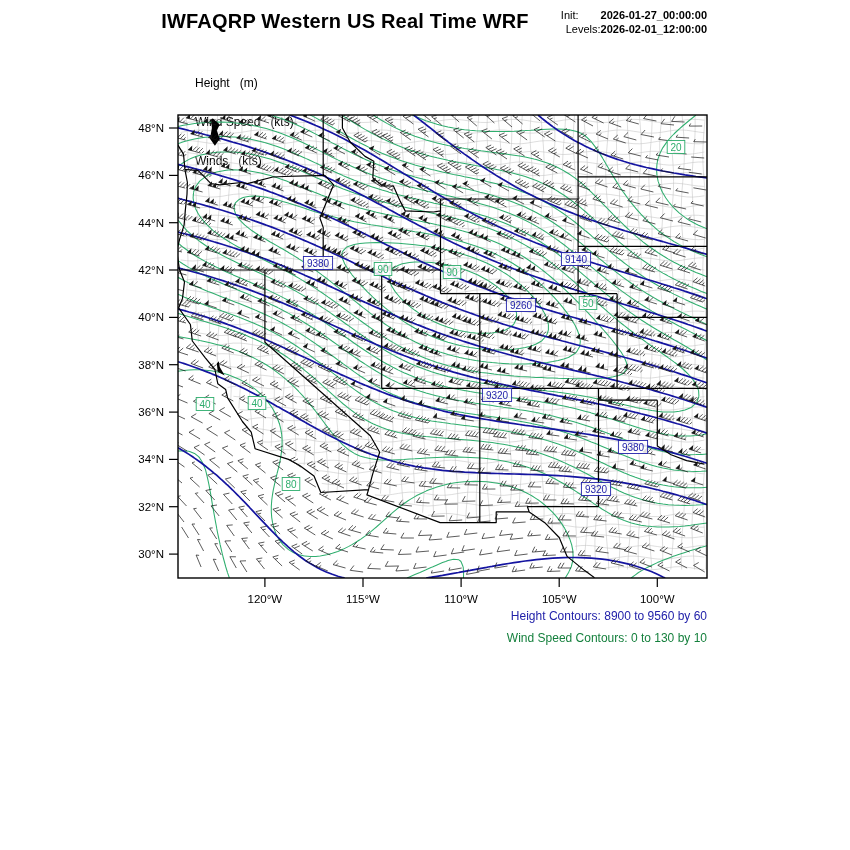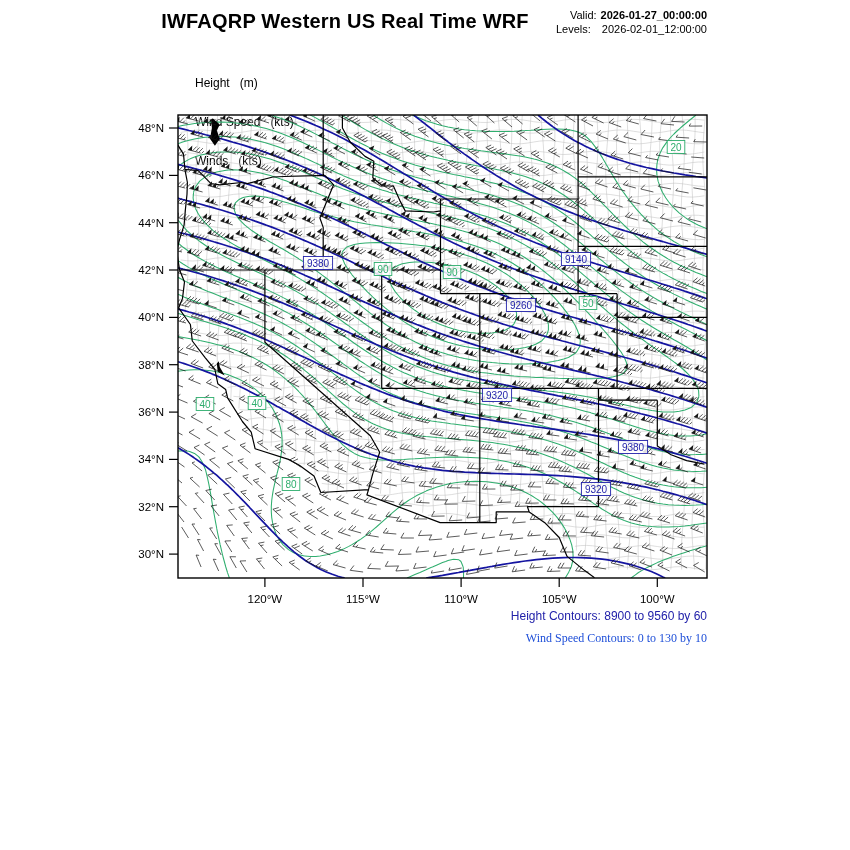--- a/index.html
+++ b/index.html
@@ -1,36 +1,36 @@
 <!DOCTYPE html>
 <html><head>
 <meta charset="utf-8">
 <style>
   html,body{margin:0;padding:0;background:#ffffff;}
   body{width:850px;height:850px;position:relative;font-family:"Liberation Sans",sans-serif;color:#000;}
   .abs{position:absolute;}
   .title{left:145px;top:10px;width:400px;text-align:center;font-size:20px;font-weight:bold;letter-spacing:.2px;}
   .runinfo{top:8px;right:143px;text-align:right;font-size:11px;line-height:14px;}
-  .runinfo .val{font-weight:bold;margin-left:4px;}
-  .runinfo .val2{font-weight:normal;margin-left:11px;}
+  .runinfo .val{font-weight:bold;margin-left:22px;}
+  .runinfo .val2{font-weight:bold;margin-left:0;}
   .legend{left:195px;top:51px;font-size:12px;line-height:13px;white-space:pre;}
   .cap{right:143px;text-align:right;font-size:12px;}
   .cap-h{top:609px;padding-left:44px;}
   .cap-w{top:631px;}
   .footer{left:195px;top:807px;font-size:11px;line-height:13.5px;}
   svg text{font-family:"Liberation Sans",sans-serif;}
   .figure{left:0;top:0;}
 </style>
 </head>
 <body>
 
 <div class="abs title">IWFAQRP Western US Real Time WRF</div>
 
 <div class="abs runinfo">
-  <div><span>Valid:</span><span class="val">2026-01-27_00:00:00</span></div>
+  <div><span>Init:</span><span class="val">2026-01-27_00:00:00</span></div>
   <div><span>Levels:</span><span class="val2">2026-02-01_12:00:00</span></div>
 </div>
 
 <div class="abs legend">
   <div>Height   (m)</div>
   <div>Wind Speed   (kts)</div>
   <div>Winds   (kts)</div>
 </div>
 
 <div class="abs figure" id="figure"><svg width="850" height="850" viewBox="0 0 850 850">
@@ -129,16 +129,16 @@
         <line x1="283.1" y1="463" x2="283.1" y2="472" stroke="#000" stroke-width="1.2"></line>
         <text x="283.1" y="488" text-anchor="middle" font-size="11.5">110°W</text>
         <line x1="381.2" y1="463" x2="381.2" y2="472" stroke="#000" stroke-width="1.2"></line>
         <text x="381.2" y="488" text-anchor="middle" font-size="11.5">105°W</text>
         <line x1="479.3" y1="463" x2="479.3" y2="472" stroke="#000" stroke-width="1.2"></line>
         <text x="479.3" y="488" text-anchor="middle" font-size="11.5">100°W</text>
       </g>
     </svg></div>
 
 <div class="abs cap cap-h" id="capH" style="color: rgb(34, 34, 170);">Height Contours: 8900 to 9560 by 60</div>
-<div class="abs cap cap-w" id="capW" style="color: #1d4ed8; font-family: Liberation Serif, serif;">Wind Speed Contours: 0 to 130 by 10</div>
+<div class="abs cap cap-w" id="capW" style="color: #15803d;">Wind Speed Contours: 0 to 130 by 10</div>
 
 <div class="abs footer">
 </div>
 
 </body></html>

